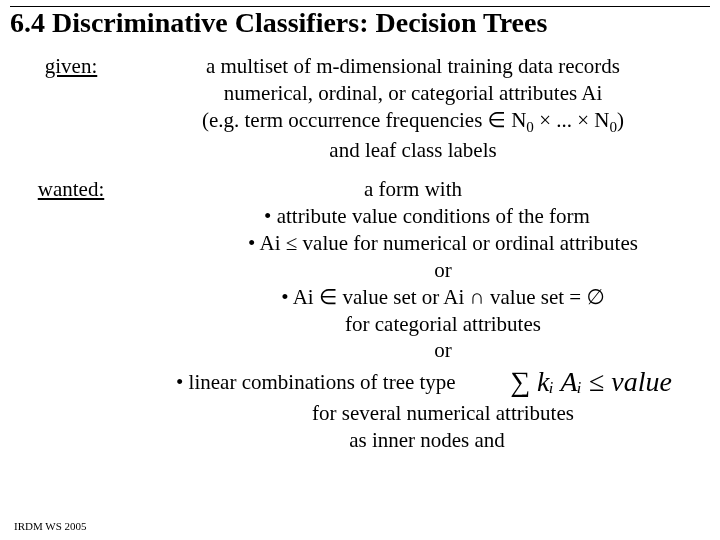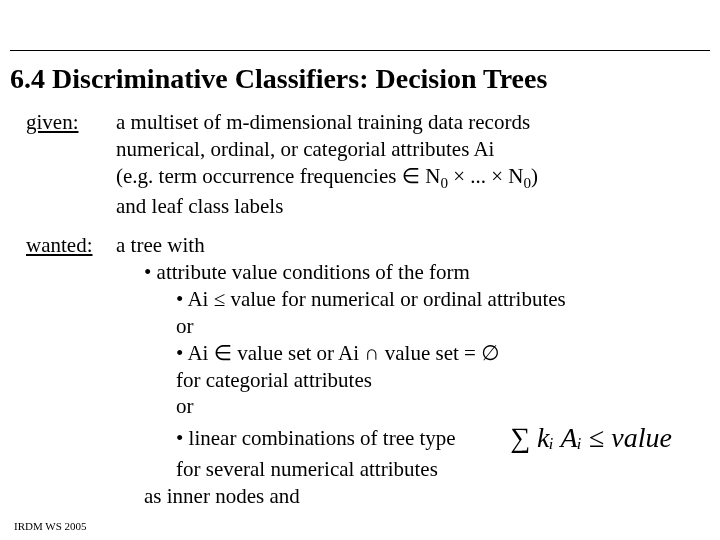--- a/index.html
+++ b/index.html
@@ -13,30 +13,30 @@
     position: relative;
     box-sizing: border-box;
   }
   .page {
     padding: 6px 10px 0 10px;
   }
   .title {
     font-size: 28px;
     font-weight: bold;
     border-top: 1px solid #000;
-    padding-top: 12px;
+    padding-top: 0;
     margin-bottom: 14px;
-    margin-top: 44px;
   }
   .block {
     display: flex;
     align-items: flex-start;
     margin-bottom: 12px;
     font-size: 21px;
     line-height: 1.28;
+    text-align: center;
   }
   .label {
     text-decoration: underline;
     width: 90px;
     flex: 0 0 auto;
     padding-left: 16px;
   }
   .body {
     flex: 1 1 auto;
   }
@@ -84,21 +84,21 @@
       <div>
         <span>and leaf </span><b>class labels</b>
       </div>
     </div>
   </div>
 
   <div class="block">
     <div class="label">wanted:</div>
     <div class="body">
       <div>
-        <span>a </span><b>tree</b><span> with</span>
+        <span>a </span><b>form</b><span> with</span>
       </div>
       <div class="indent1">
         <span>• </span><b>attribute value conditions</b><span> of the form</span>
       </div>
       <div class="indent2">• Ai ≤ value for numerical or ordinal attributes</div>
       <div class="indent2b">or</div>
       <div class="indent2">• Ai ∈ value set or Ai ∩ value set = ∅</div>
       <div class="indent2b">for categorial attributes</div>
       <div class="indent2b">or</div>
       <div class="indent2 formula-row">

